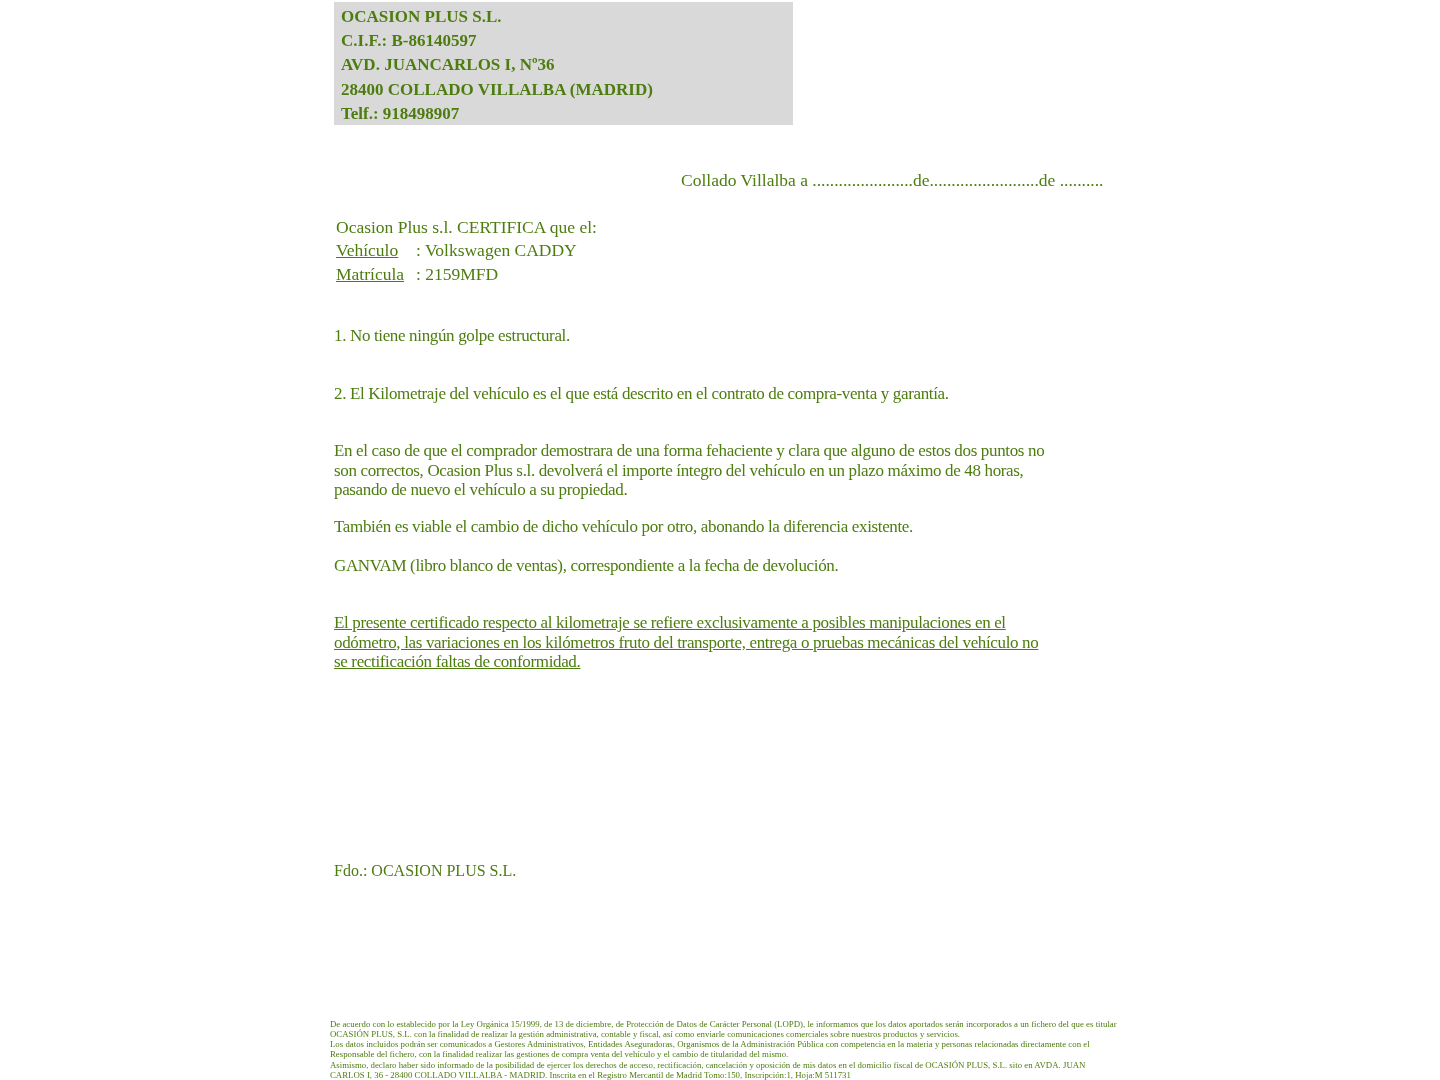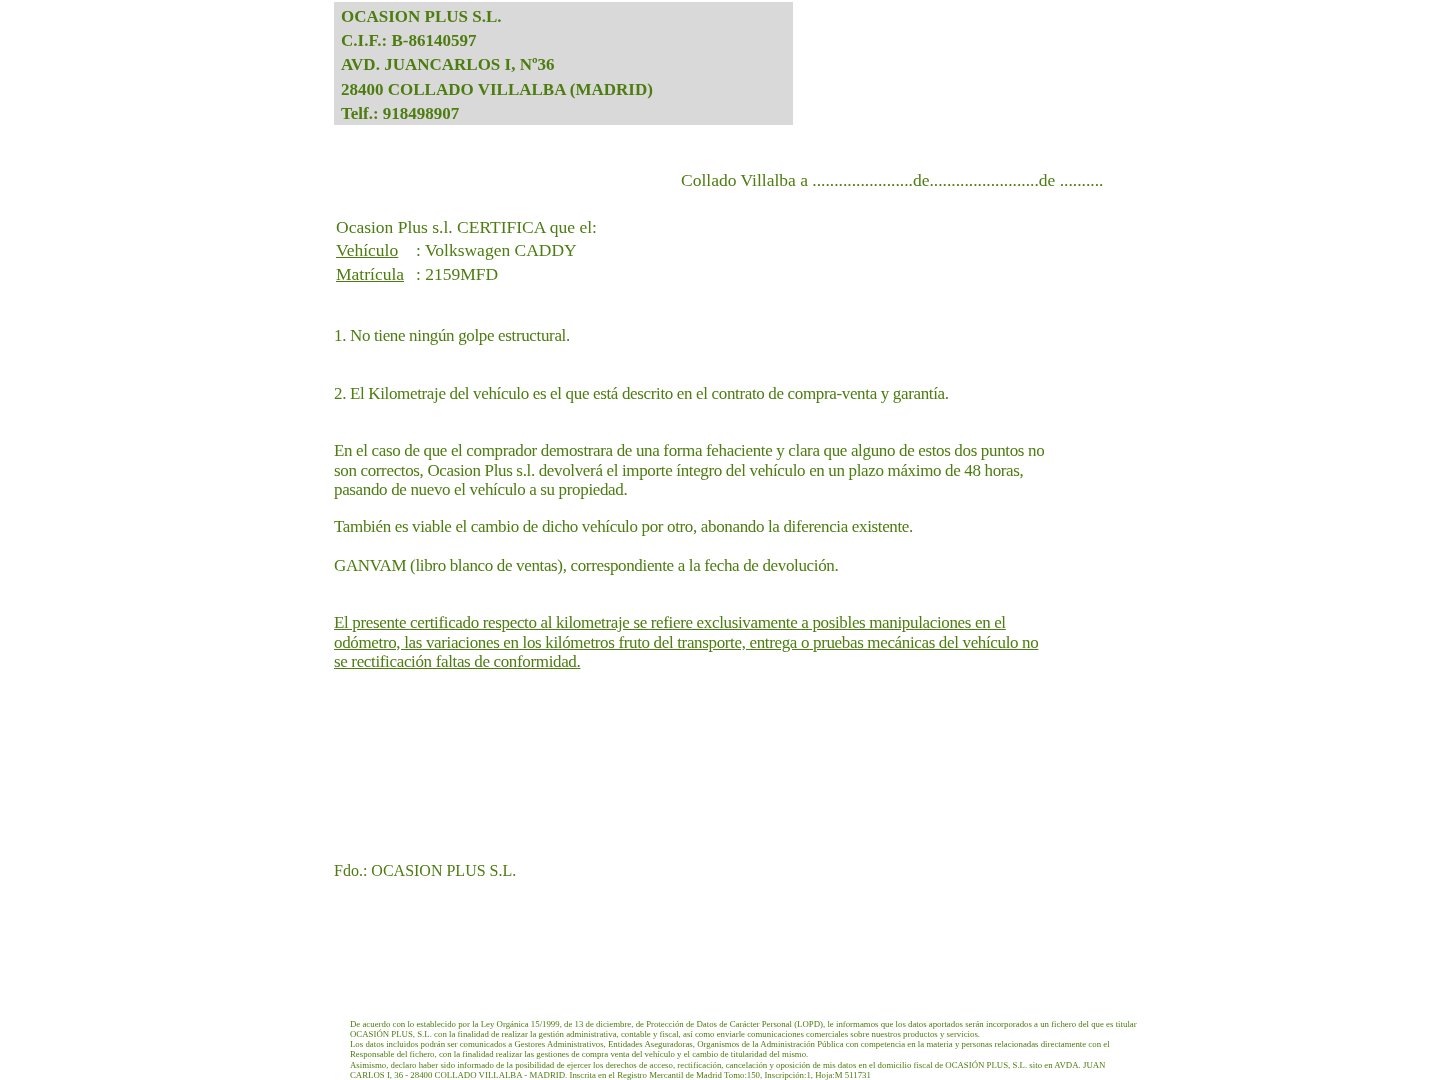--- a/index.html
+++ b/index.html
@@ -62,21 +62,21 @@
     font-size: 16px;
     white-space: nowrap;
   }
   .legal-footer {
     position: absolute;
     left: 330px; top: 1019px;
     width: 790px;
     font-size: 8.8px;
     line-height: 10.15px;
   }
-  .legal-footer .fline { white-space: nowrap; margin-left: 20px; }
+  .legal-footer .fline { white-space: nowrap; }
 </style>
 </head>
 <body>
 
 <div class="page" style="background: rgb(255, 255, 255); color: #4d7c0f;">
 
   <div class="company-box" style="background: rgb(217, 217, 217);">
     <div class="line">OCASION PLUS S.L.</div>
     <div class="line">C.I.F.: B-86140597</div>
     <div class="line">AVD. JUANCARLOS I, Nº36</div>

